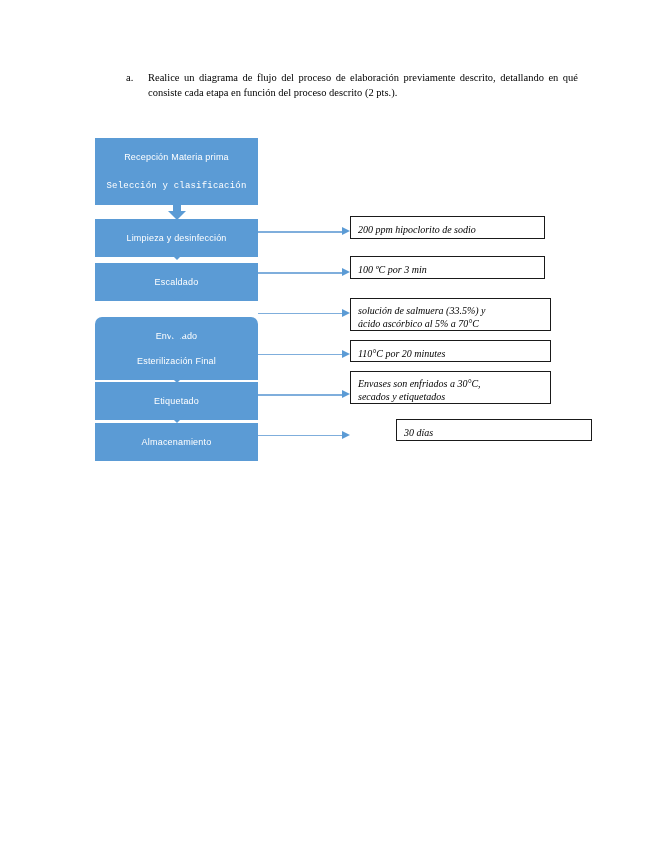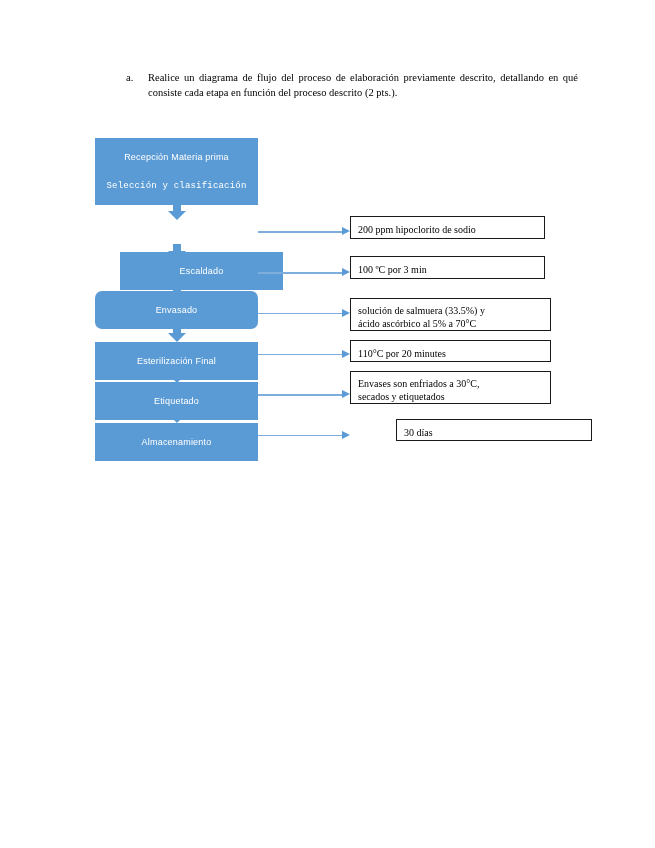--- a/index.html
+++ b/index.html
@@ -126,20 +126,21 @@
     border: 1.2px solid #1a1a1a;
     box-sizing: border-box;
     font-family: "Liberation Serif", "DejaVu Serif", serif;
     font-size: 10px;
     line-height: 13.5px;
     color: #000000;
     padding: 8px 6px 3px 7px;
     display: flex;
     flex-direction: column;
     justify-content: center;
+    font-style: italic;
   }
   .note-box .note-line { white-space: pre; }
 </style>
 </head>
 <body>
 
 <div id="prompt">
   <span class="bullet">a.</span>
   <span class="prompt-text">Realice un diagrama de flujo del proceso de elaboración previamente descrito, detallando en qué consiste cada etapa en función del proceso descrito (2 pts.).</span>
 </div>
@@ -152,32 +153,35 @@
       <span class="shaft"></span>
       <span class="head"></span>
     </div>
     <div class="stage-box" style="top: 167px; font-family: Liberation Mono, monospace;">
       <span>Selección y clasificación</span>
     </div>
     <div class="down-arrow" style="top: 203.7px;">
       <span class="shaft"></span>
       <span class="head"></span>
     </div>
+    <div class="stage-box" style="top: 219.4px;">
+      <span>Limpieza y desinfección</span>
+    </div>
     <div class="down-arrow" style="top: 244.4px;">
       <span class="shaft"></span>
       <span class="head"></span>
     </div>
-    <div class="stage-box" style="top: 252px; margin-left: 25px;">
+    <div class="stage-box" style="top: 263px;">
       <span>Escaldado</span>
     </div>
     <div class="down-arrow" style="top: 285.1px;">
       <span class="shaft"></span>
       <span class="head"></span>
     </div>
-    <div class="stage-box" style="top: 291px; border-radius: 7px;">
+    <div class="stage-box" style="top: 317px; border-radius: 7px;">
       <span>Envasado</span>
     </div>
     <div class="down-arrow" style="top: 325.8px;">
       <span class="shaft"></span>
       <span class="head"></span>
     </div>
     <div class="stage-box" style="top: 341.5px;">
       <span>Esterilización Final</span>
     </div>
     <div class="down-arrow" style="top: 366.5px;">

